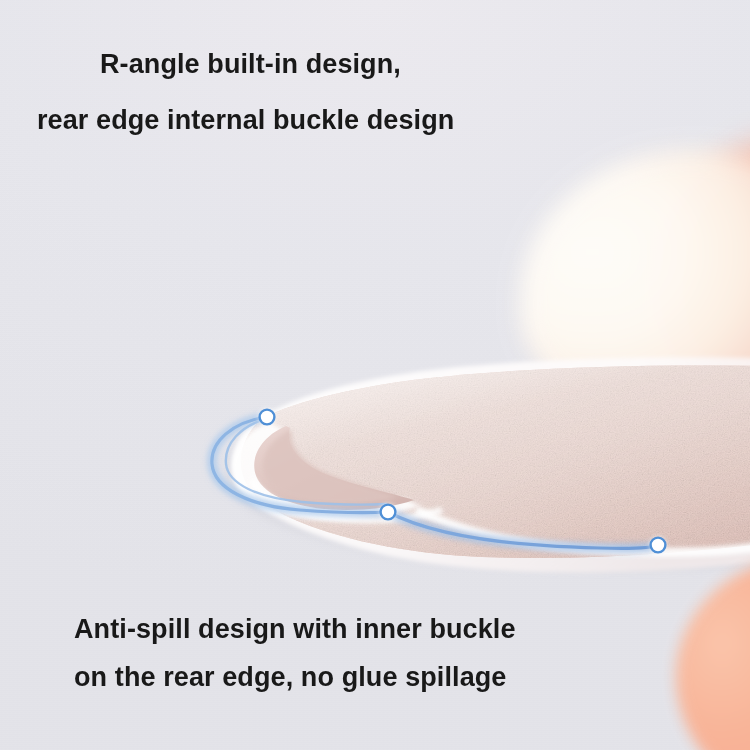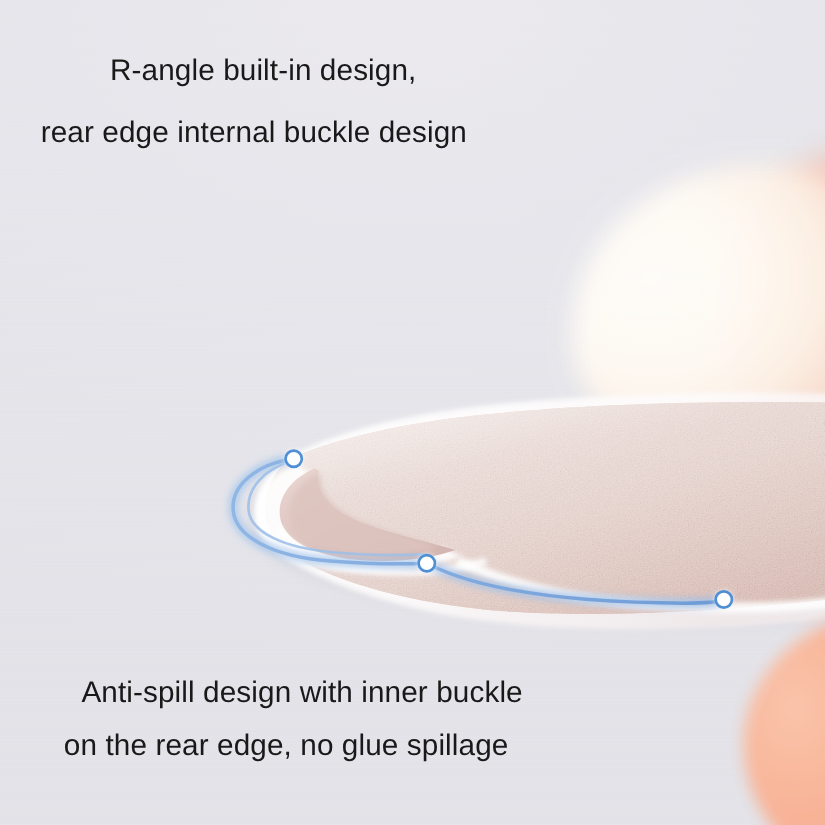--- a/index.html
+++ b/index.html
@@ -27,27 +27,28 @@
       repeating-linear-gradient(0deg, rgba(255,255,255,.06) 0 1px, rgba(0,0,0,.012) 1px 2px);
   }
 
   
   .txt{
     position:absolute;
     color:#191919;
     font-size:27px;
     letter-spacing:.1px;
     white-space:nowrap;
+    font-weight:bold;
   }
   .txt.l1{left:100px;top:49px;}
   .txt.l2{left:37px;top:105px;text-align:center;}
   .txt.m1{left:198px;top:286px;}
   .txt.m2{left:140px;top:336px;}
   .txt.b1{left:74px;top:614px;}
-  .txt.b2{left:58px;top:662px;}
+  .txt.b2{left:74px;top:662px;}
 
   
   .finger-top{
     position:absolute;
     left:520px;top:150px;
     width:330px;height:270px;
     border-radius:55% 50% 48% 52% / 58% 52% 48% 42%;
     background:
       radial-gradient(85% 90% at 22% 38%, #fffdf9 0%, #fffaf3 34%, #fdf1e6 56%, #f7d9cb 76%, #f2b9a6 100%);
     filter:blur(11px);

